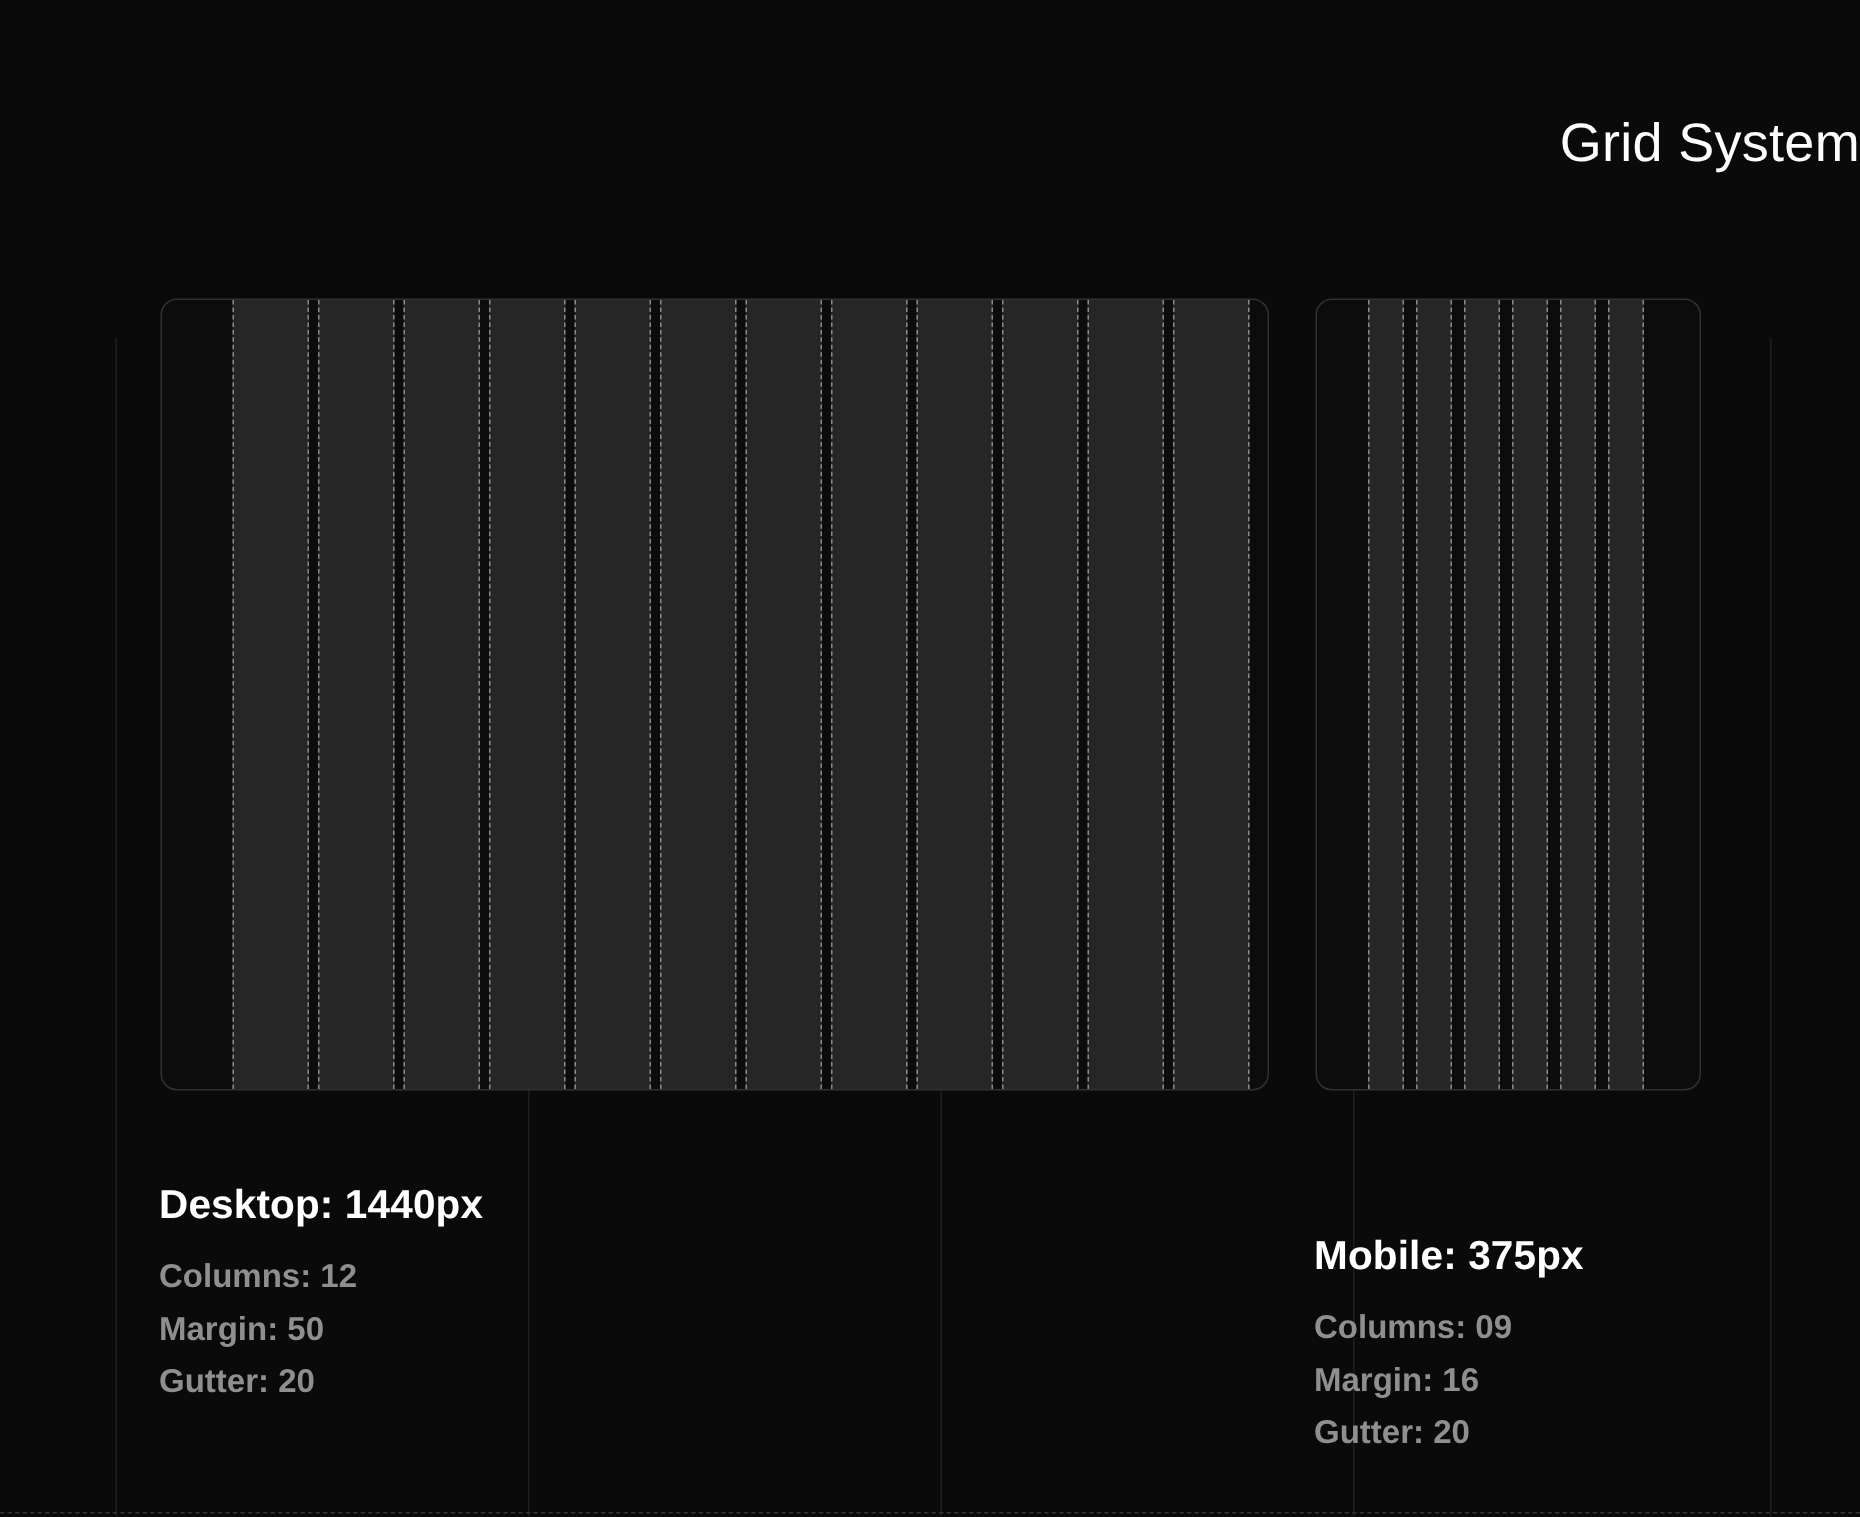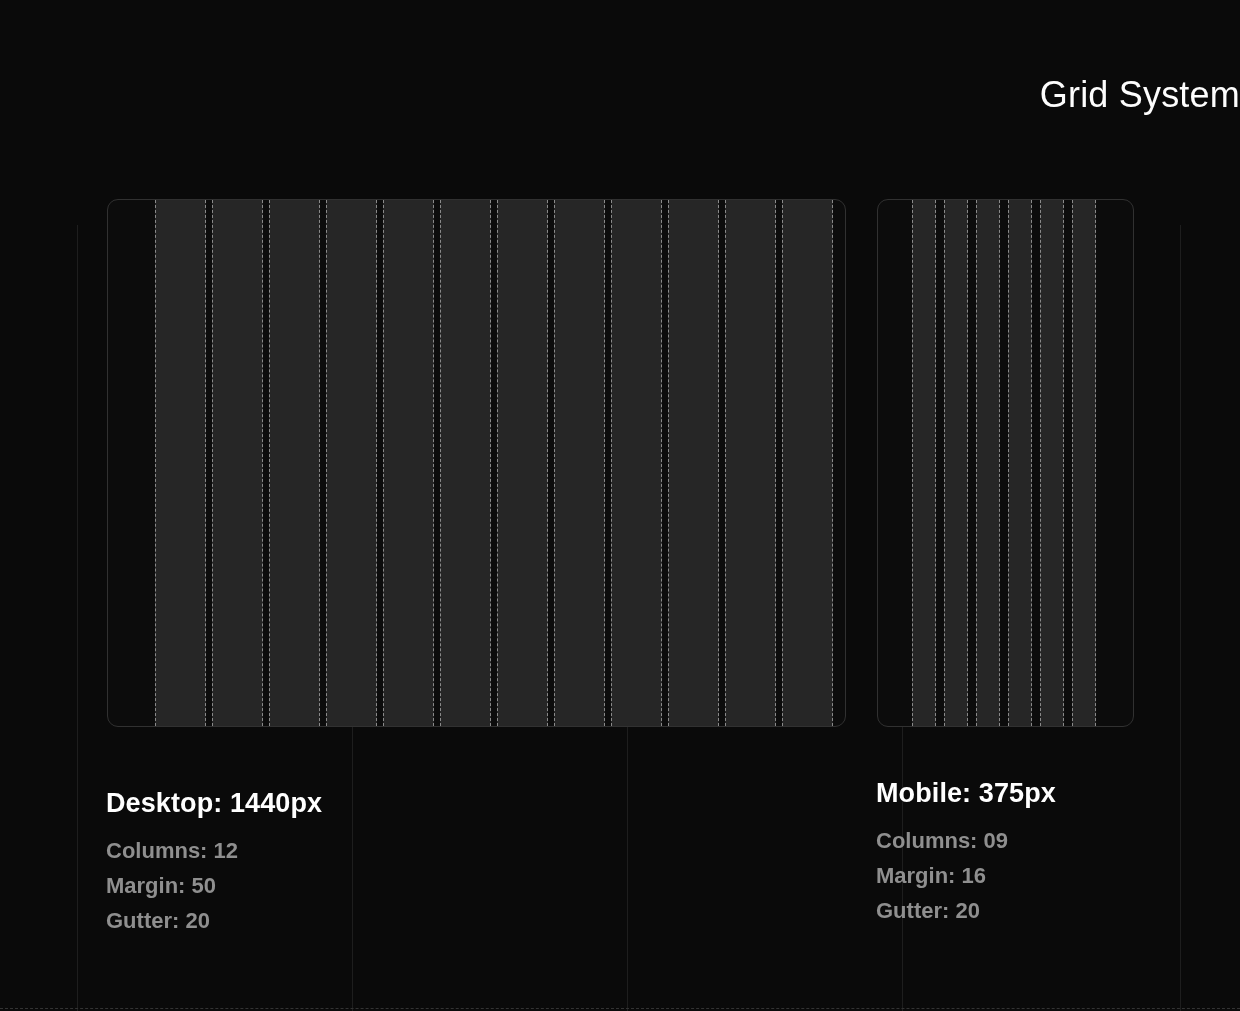--- a/index.html
+++ b/index.html
@@ -81,21 +81,21 @@
   }
   .gutter { height: 100%; flex: 0 0 auto; background: transparent; }
   .margin-space { height: 100%; flex: 0 0 auto; background: transparent; }
 
   #panel-desktop { left: 107px; top: 199px; width: 739px; height: 528px; }
   #panel-mobile  { left: 877px; top: 199px; width: 257px; height: 528px; }
 
   
   .caption { position: absolute; z-index: 3; }
   #caption-desktop { left: 106px; top: 778px; margin-top: 10px; }
-  #caption-mobile  { left: 876px; top: 778px; }
+  #caption-mobile  { left: 876px; top: 822px; }
 
   .caption-title {
     font-size: 27px;
     font-weight: 700;
     color: #ffffff;
     letter-spacing: 0.1px;
     margin-bottom: 14px;
     white-space: nowrap;
   }
   .spec-line {

